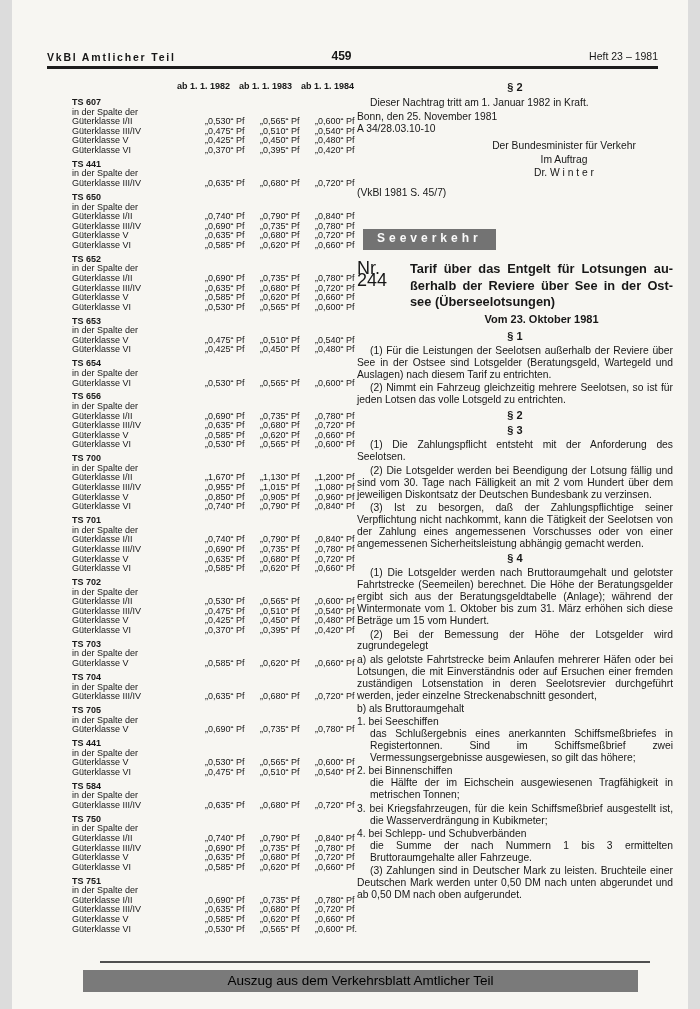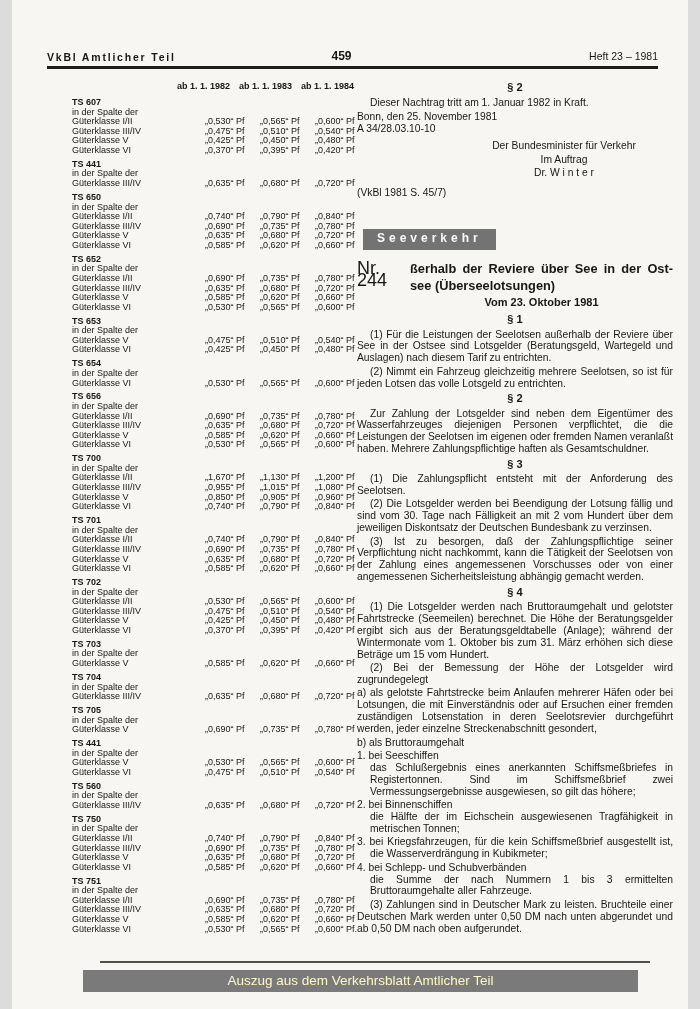--- a/index.html
+++ b/index.html
@@ -49,21 +49,21 @@
   .sec-head { text-align:center; font-weight:bold; font-size:11px; margin:3.5px 0 2.5px; }
   .para { text-align:justify; text-indent:13px; margin:0 0 1.5px; }
   .li   { text-align:justify; margin:0 0 1.5px; }
   .li .li-text { white-space:pre-line; }
   .li.hang { padding-left:13px; text-indent:-13px; }
 
   
   .foot-rule  { position:absolute; left:88px; right:38px; top:961px; height:2px; background:#4f4f4f; }
   .footer-bar {
     position:absolute; left:71px; right:50px; top:970px; height:22px;
-    background:#7a7a7a; color:#fef9c3; font-size:13.5px; line-height:22px; text-align:center;
+    background:#7a7a7a; color:#000000; font-size:13.5px; line-height:22px; text-align:center;
   }
 </style>
 </head>
 <body>
 
 <div class="page">
 
   <div class="running-head">
     <span class="rh-left">VkBl Amtlicher Teil</span>
     <span class="rh-center">459</span>
@@ -350,21 +350,21 @@
             <span class="tval">„0,600“ Pf</span>
           </div>
           <div class="trow">
             <span class="tlabel">Güterklasse VI</span>
             <span class="tval">„0,475“ Pf</span>
             <span class="tval">„0,510“ Pf</span>
             <span class="tval">„0,540“ Pf</span>
           </div>
         </div>
         <div class="tgroup">
-          <div class="tcode">TS 560</div>
+          <div class="tcode">TS 584</div>
           <div class="tnote">in der Spalte der</div>
           <div class="trow">
             <span class="tlabel">Güterklasse III/IV</span>
             <span class="tval">„0,635“ Pf</span>
             <span class="tval">„0,680“ Pf</span>
             <span class="tval">„0,720“ Pf</span>
           </div>
         </div>
         <div class="tgroup">
           <div class="tcode">TS 750</div>
@@ -438,33 +438,33 @@
       </div>
       <div class="c-line c-source">(VkBl 1981 S. 45/7)</div>
     </div>
 
     <div class="badge">Seeverkehr</div>
 
     <div class="notice">
       <div class="notice-nr">Nr. 244</div>
       <div class="notice-body">
         <div>
+            <div class="title-line stretch">Tarif über das Entgelt für Lotsungen au-</div>
             <div class="title-line stretch">ßerhalb der Reviere über See in der Ost-</div>
             <div class="title-line">see (Überseelotsungen)</div>
           </div>
         <div class="notice-date">Vom 23. Oktober 1981</div>
       </div>
     </div>
 
     <div class="blocks">
         <div class="sec-head">§ 1</div>
         <p class="para">(1) Für die Leistungen der Seelotsen außerhalb der Reviere über See in der Ostsee sind Lotsgelder (Beratungsgeld, Wartegeld und Auslagen) nach diesem Tarif zu entrichten.</p>
         <p class="para">(2) Nimmt ein Fahrzeug gleichzeitig mehrere Seelotsen, so ist für jeden Lotsen das volle Lotsgeld zu entrichten.</p>
         <div class="sec-head">§ 2</div>
-        <p class="para">Zur Zahlung der Lotsgelder sind neben dem Eigentümer des Wasserfahrzeuges diejenigen Personen verpflichtet, die die Leistungen der Seelotsen im eigenen oder fremden Namen veranlaßt haben. Mehrere Zahlungspflichtige haften als Gesamtschuldner.</p>
         <div class="sec-head">§ 3</div>
         <p class="para">(1) Die Zahlungspflicht entsteht mit der Anforderung des Seelotsen.</p>
         <p class="para">(2) Die Lotsgelder werden bei Beendigung der Lotsung fällig und sind vom 30. Tage nach Fälligkeit an mit 2 vom Hundert über dem jeweiligen Diskontsatz der Deutschen Bundesbank zu verzinsen.</p>
         <p class="para">(3) Ist zu besorgen, daß der Zahlungspflichtige seiner Verpflichtung nicht nachkommt, kann die Tätigkeit der Seelotsen von der Zahlung eines angemessenen Vorschusses oder von einer angemessenen Sicherheitsleistung abhängig gemacht werden.</p>
         <div class="sec-head">§ 4</div>
         <p class="para">(1) Die Lotsgelder werden nach Bruttoraumgehalt und gelotster Fahrtstrecke (Seemeilen) berechnet. Die Höhe der Beratungsgelder ergibt sich aus der Beratungsgeldtabelle (Anlage); während der Wintermonate vom 1. Oktober bis zum 31. März erhöhen sich diese Beträge um 15 vom Hundert.</p>
         <p class="para">(2) Bei der Bemessung der Höhe der Lotsgelder wird zugrundegelegt</p>
         <p class="li"><span class="li-marker">a)&nbsp;</span><span class="li-text">als gelotste Fahrtstrecke beim Anlaufen mehrerer Häfen oder bei Lotsungen, die mit Einverständnis oder auf Ersuchen einer fremden zuständigen Lotsenstation in deren Seelotsrevier durchgeführt werden, jeder einzelne Streckenabschnitt gesondert,</span></p>
         <p class="li"><span class="li-marker">b)&nbsp;</span><span class="li-text">als Bruttoraumgehalt</span></p>
         <p class="li hang"><span class="li-marker">1.&nbsp;</span><span class="li-text">bei Seeschiffen

